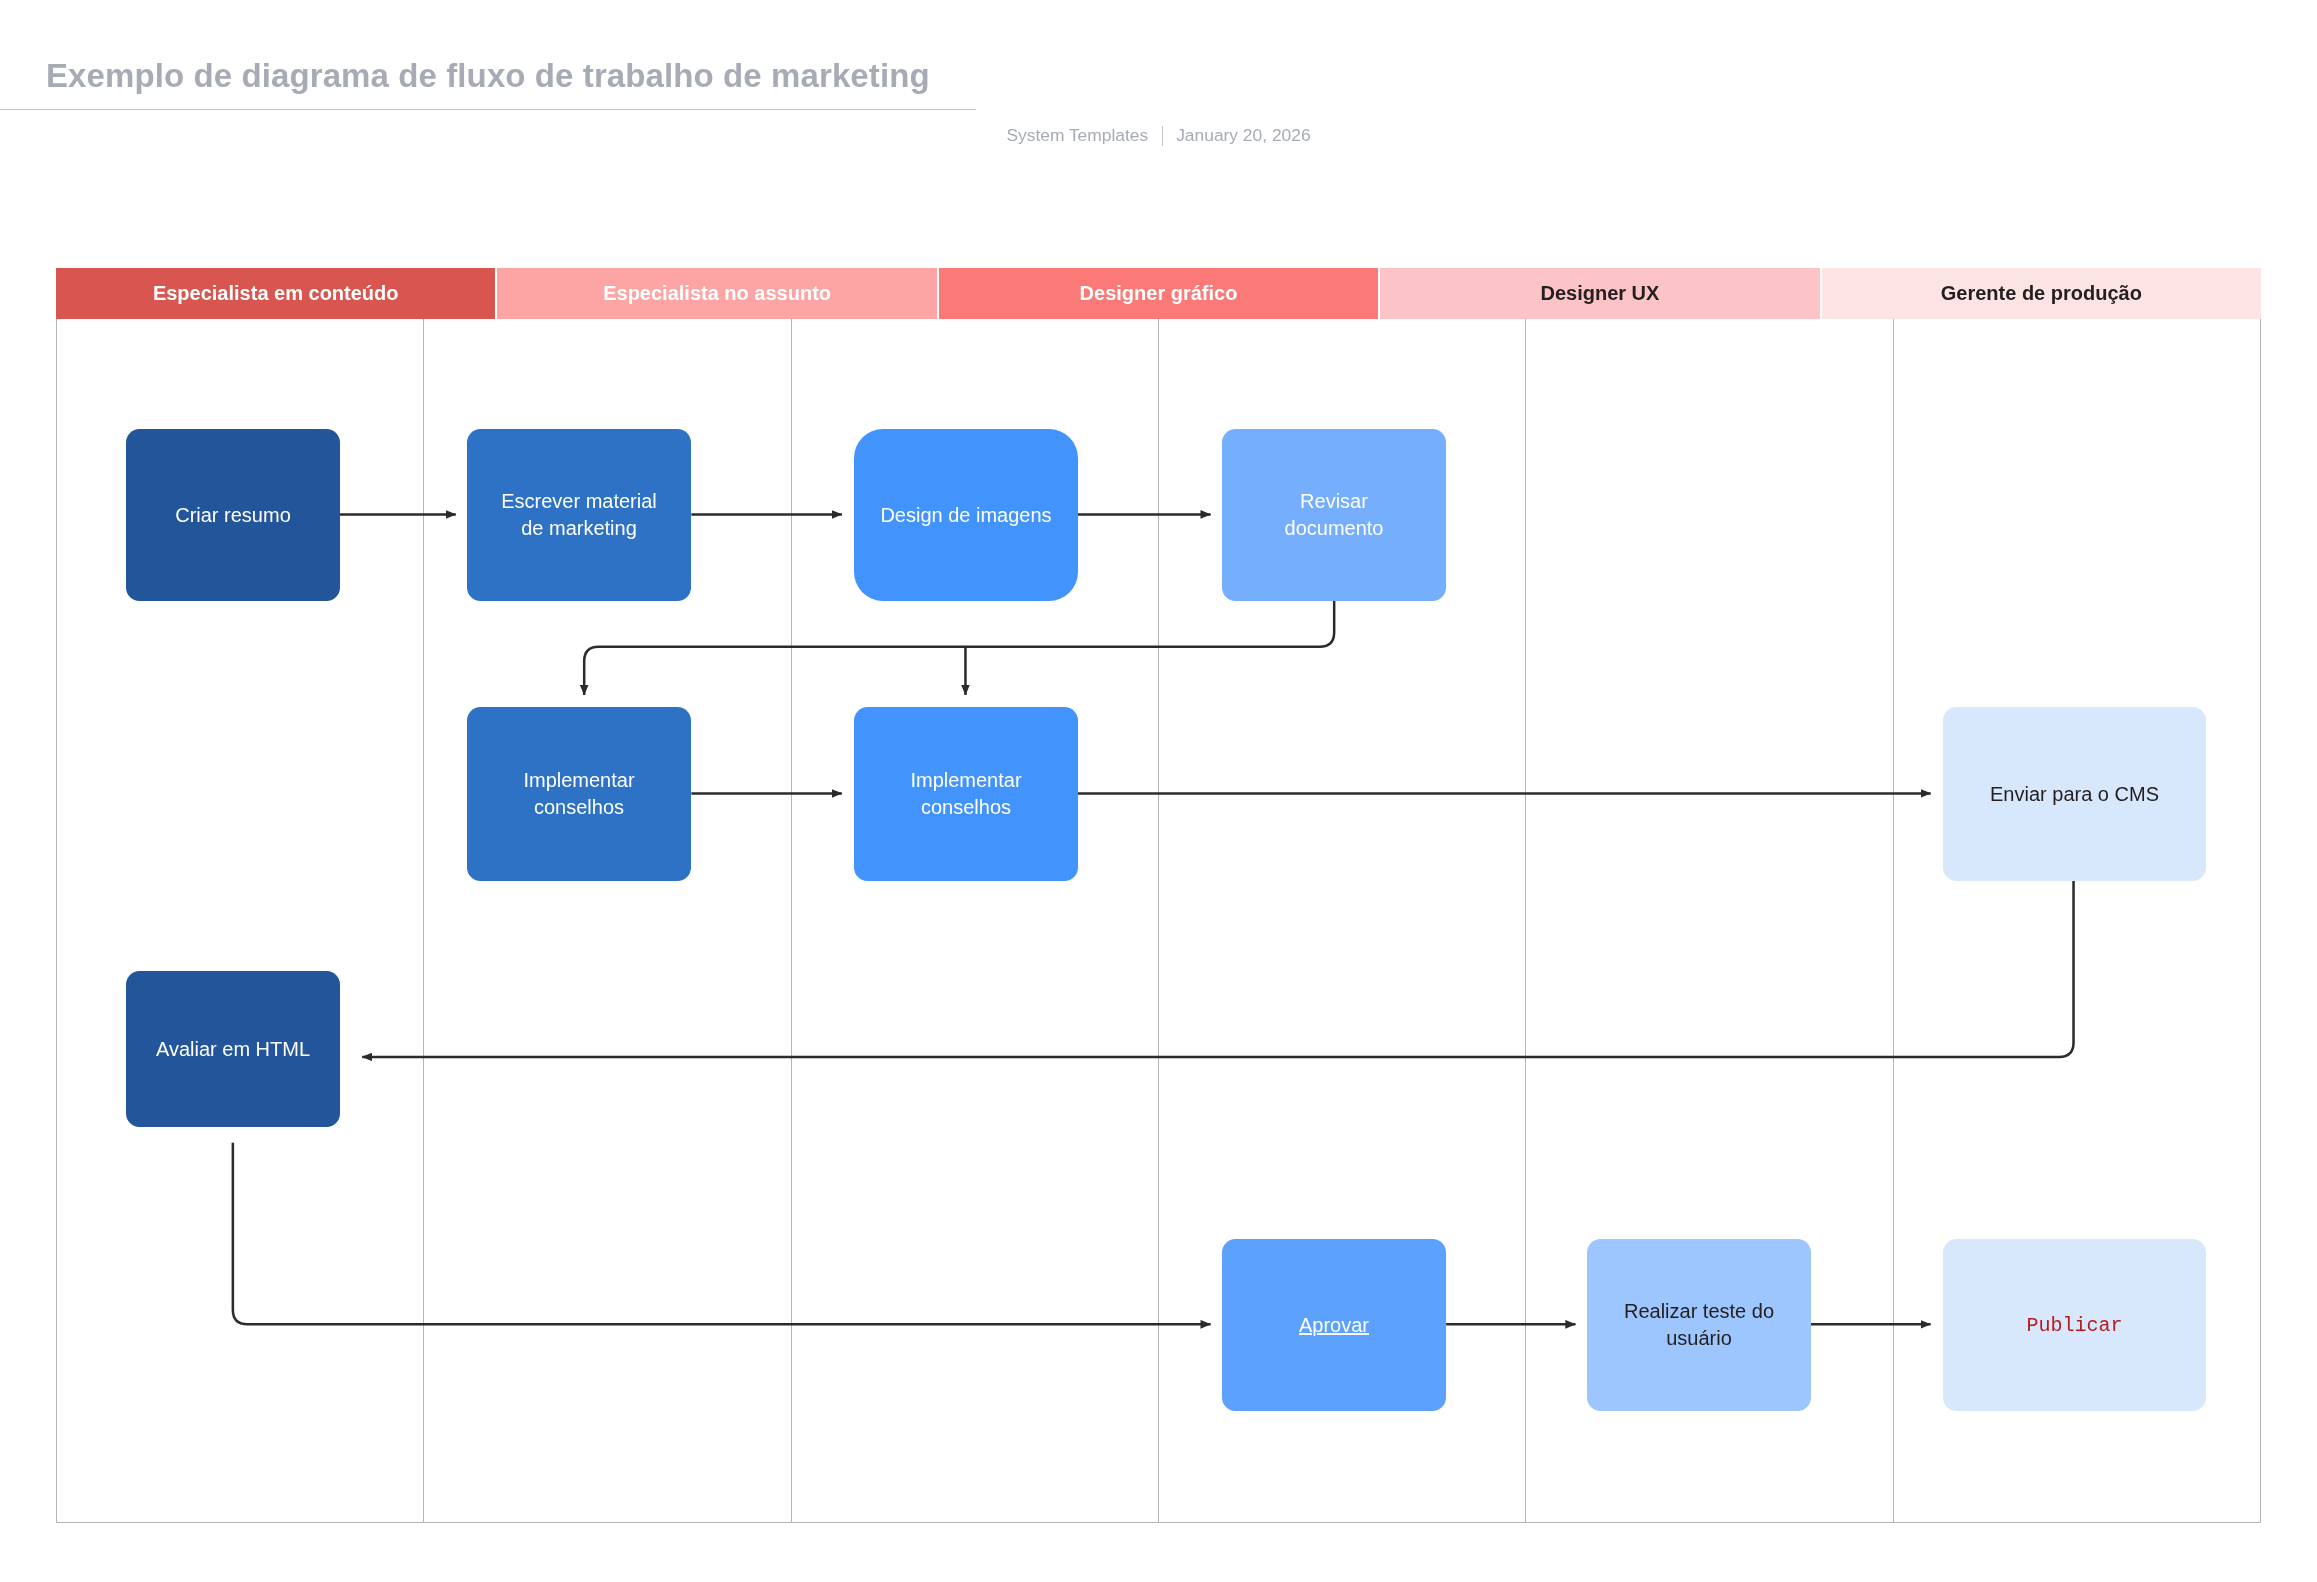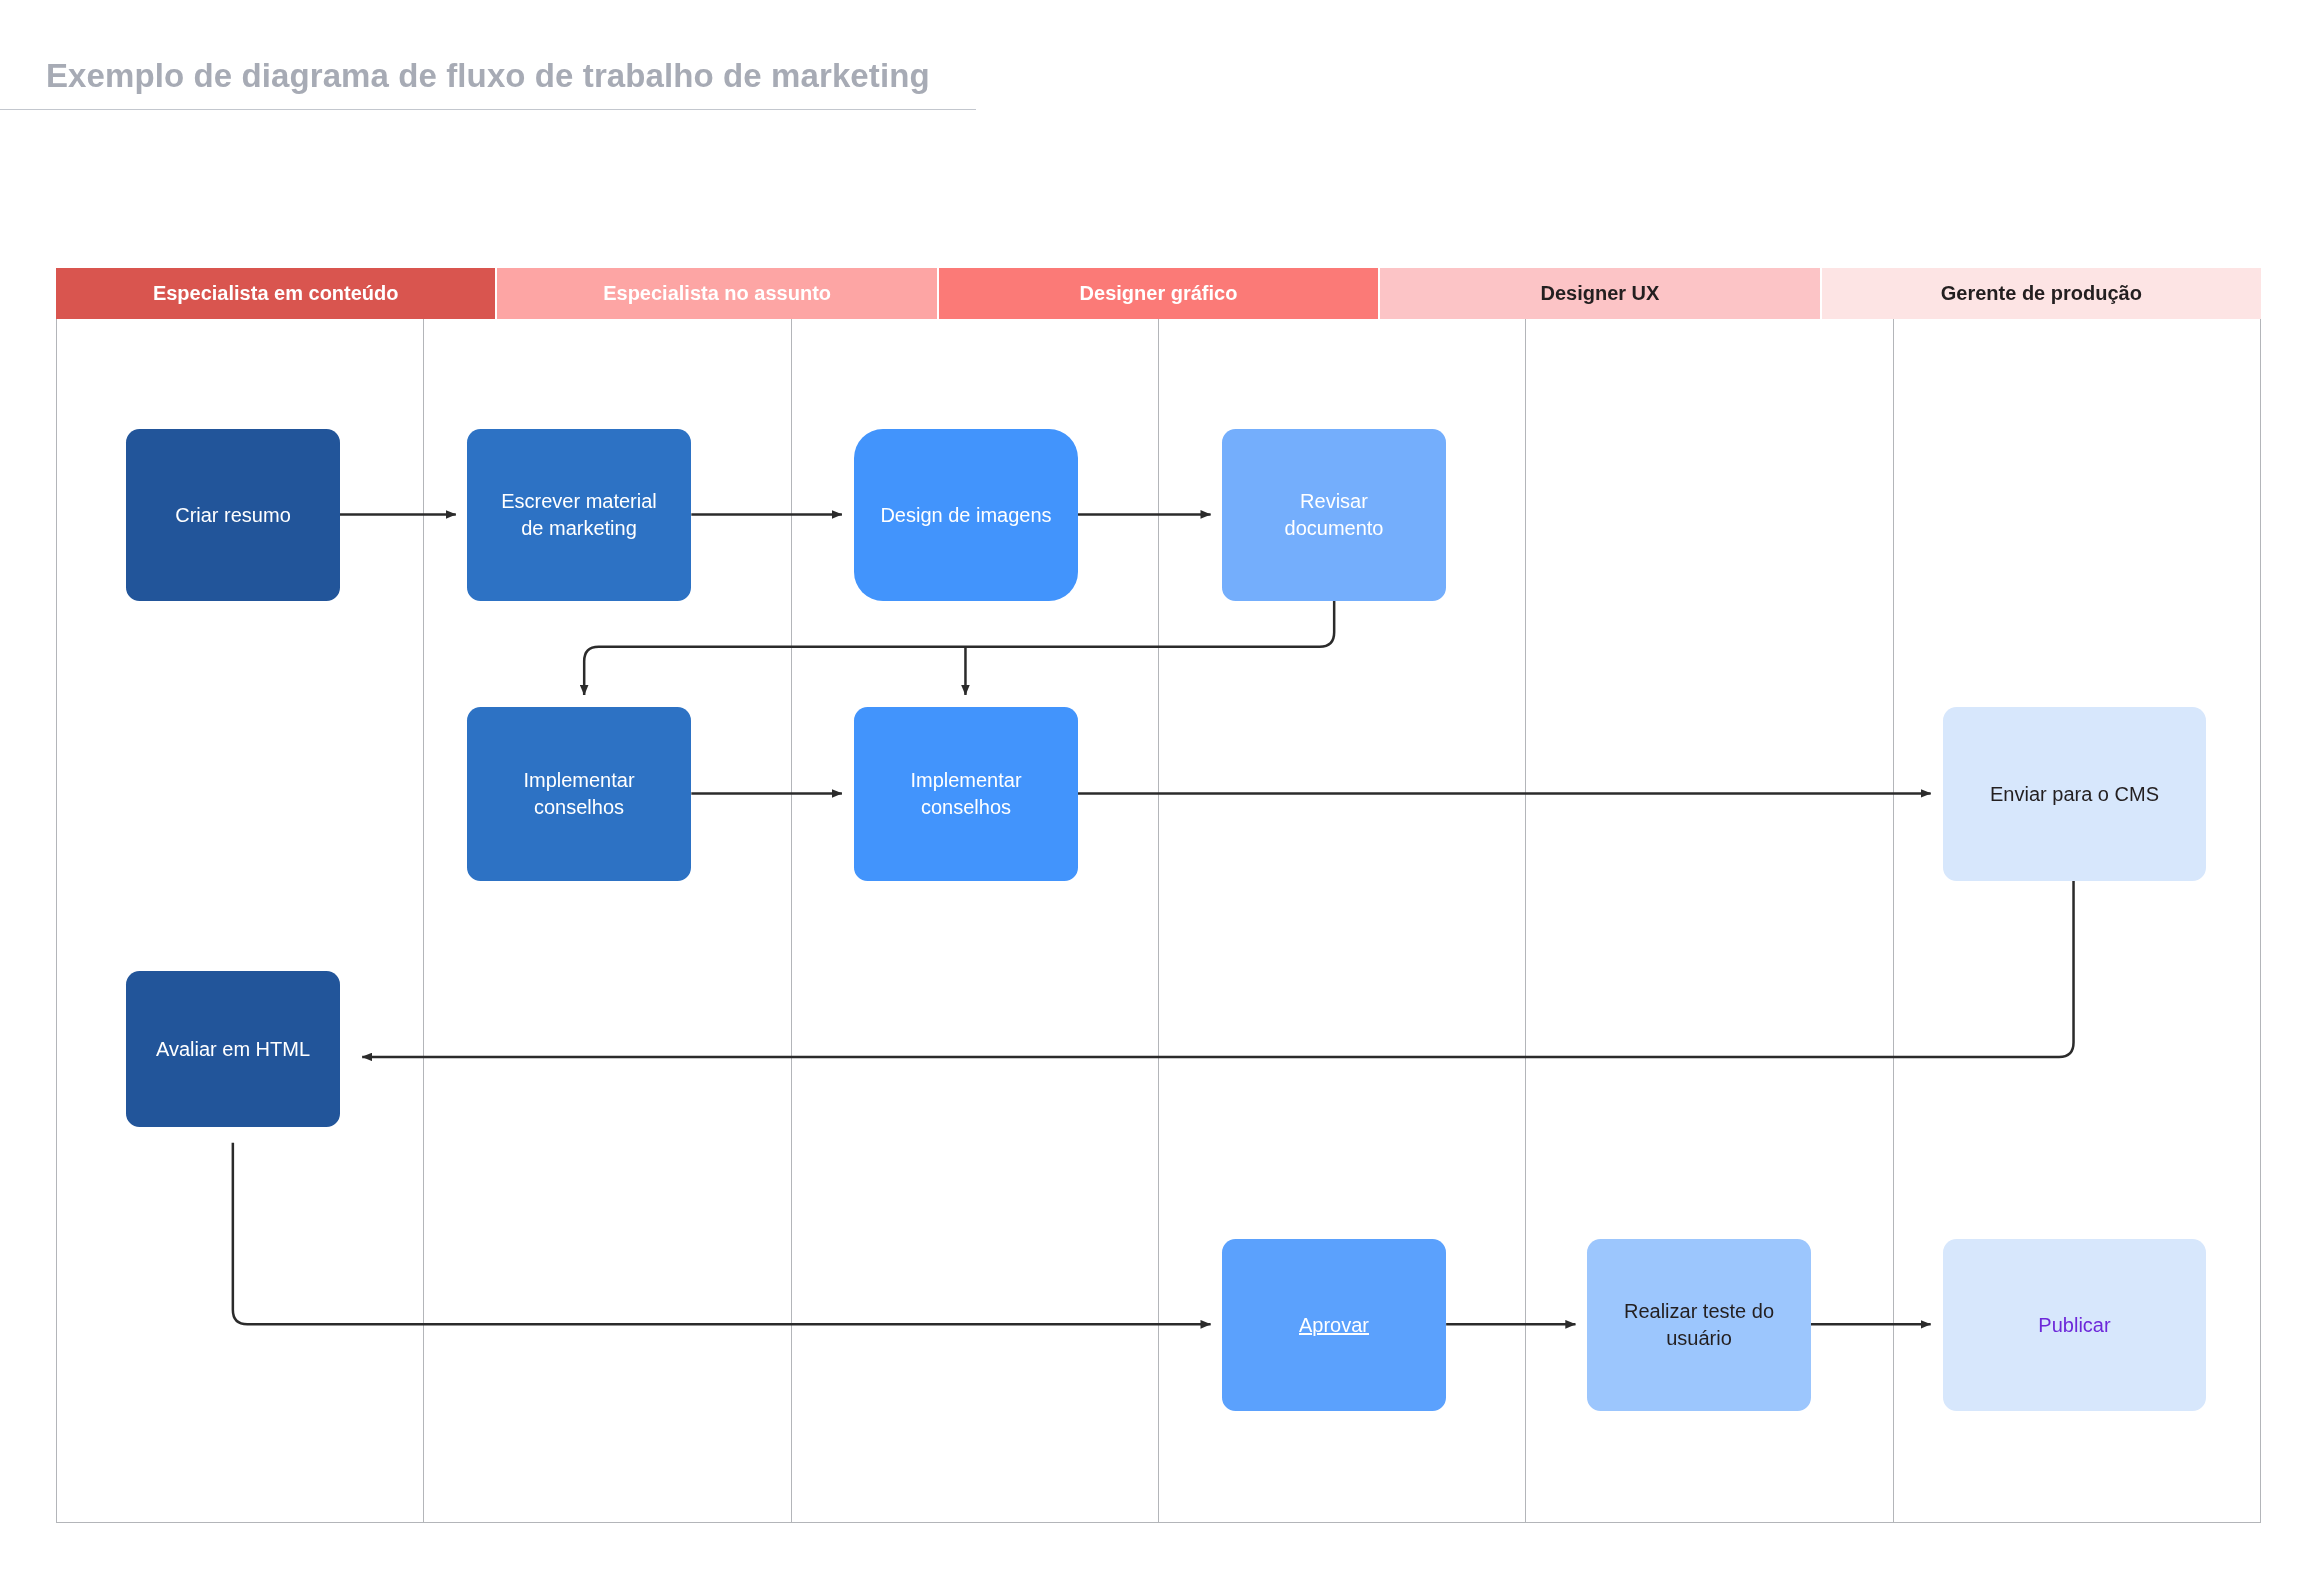--- a/index.html
+++ b/index.html
@@ -118,20 +118,25 @@
     padding: 5.8px 11.6px;
     box-sizing: border-box;
     white-space: pre-line;
   }
 </style>
 </head>
 <body>
 
 <div id="title-block">
   <div id="diagram-title">Exemplo de diagrama de fluxo de trabalho de marketing</div>
+  <div id="subtitle-row">
+    <span>System Templates</span>
+    <span id="subtitle-divider"></span>
+    <span>January 20, 2026</span>
+  </div>
 </div>
 
 <div id="swimlane-frame">
   <div id="lane-header-row">
       <div class="lane-header" style="background: rgb(217, 85, 79); color: rgb(255, 255, 255);">Especialista em conteúdo</div>
       <div class="lane-header" style="background: rgb(253, 165, 164); color: rgb(255, 255, 255);">Especialista no assunto</div>
       <div class="lane-header" style="background: rgb(251, 122, 119); color: rgb(255, 255, 255);">Designer gráfico</div>
       <div class="lane-header" style="background: rgb(252, 196, 198); color: rgb(35, 31, 32);">Designer UX</div>
       <div class="lane-header" style="background: rgb(253, 228, 228); color: rgb(35, 31, 32);">Gerente de produção</div>
     </div>
@@ -182,15 +187,15 @@
 documento</div>
     <div class="node" style="left: 467px; top: 707px; width: 224px; height: 174px; background: rgb(45, 114, 196); color: rgb(255, 255, 255);">Implementar
 conselhos</div>
     <div class="node" style="left: 854px; top: 707px; width: 224px; height: 174px; background: rgb(66, 148, 252); color: rgb(255, 255, 255);">Implementar
 conselhos</div>
     <div class="node" style="left: 1943px; top: 707px; width: 263px; height: 174px; background: rgb(215, 231, 252); color: rgb(35, 31, 32);">Enviar para o CMS</div>
     <div class="node" style="left: 126px; top: 971px; width: 214px; height: 156px; background: rgb(34, 85, 154); color: rgb(255, 255, 255);">Avaliar em HTML</div>
     <div class="node" style="left: 1222px; top: 1239px; width: 224px; height: 172px; background: rgb(91, 161, 253); color: rgb(255, 255, 255); text-decoration: underline;">Aprovar</div>
     <div class="node" style="left: 1587px; top: 1239px; width: 224px; height: 172px; background: rgb(156, 198, 253); color: rgb(35, 31, 32);">Realizar teste do
 usuário</div>
-    <div class="node" style="left: 1943px; top: 1239px; width: 263px; height: 172px; background: rgb(215, 231, 252); color: #6d28d9;">Publicar</div>
+    <div class="node" style="left: 1943px; top: 1239px; width: 263px; height: 172px; background: rgb(215, 231, 252); color: #b91c1c; font-family: Liberation Mono, monospace;">Publicar</div>
   </div>
 
 
 </body></html>

